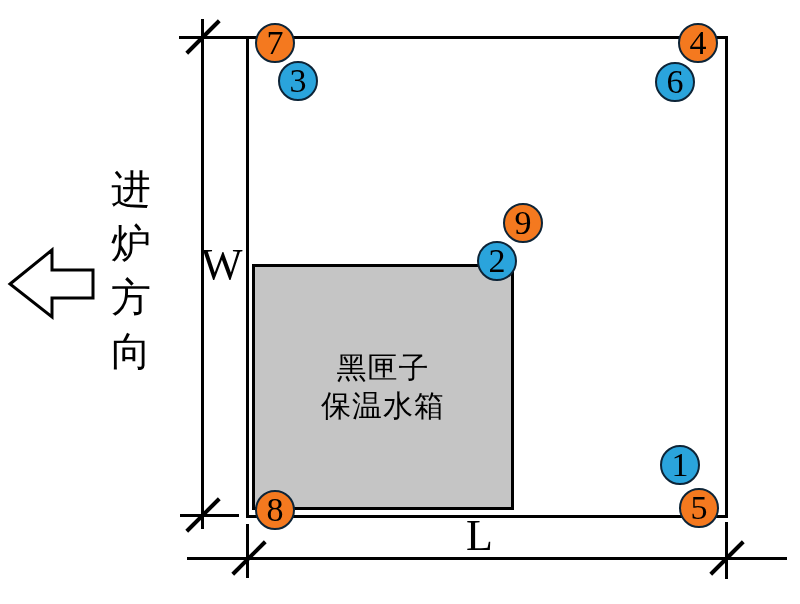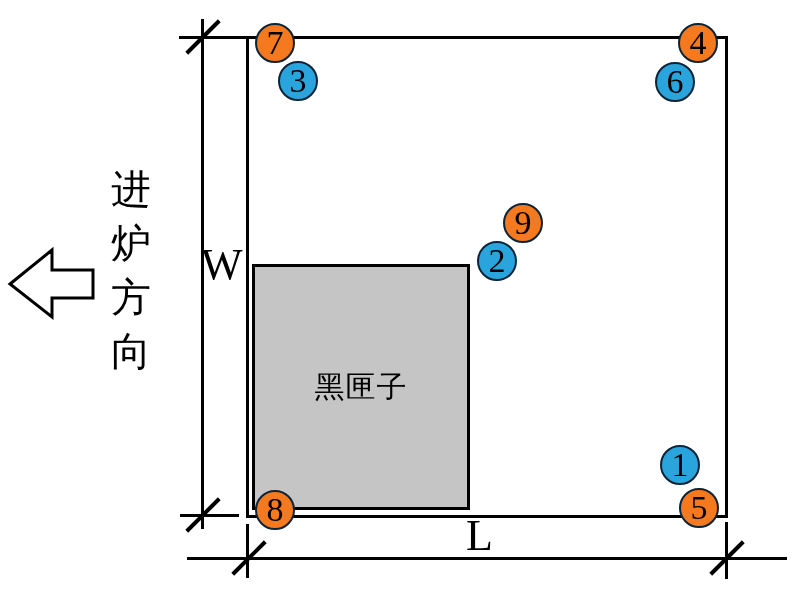--- a/index.html
+++ b/index.html
@@ -8,21 +8,21 @@
     overflow:hidden; font-family:"Liberation Serif", serif; color:#000;
   }
   .abs { position:absolute; }
   
   .main-rect {
     left:246px; top:36px; width:482px; height:482px;
     border:3px solid #000; box-sizing:border-box; background:transparent;
   }
   
   .tank {
-    left:252px; top:264px; width:218px; height:246px;
+    left:252px; top:264px; width:262px; height:246px;
     border:3px solid #000; box-sizing:border-box; background:#c5c5c5;
     display:flex; flex-direction:column; align-items:center; justify-content:center;
     gap:6px; z-index:2;
   }
   .tank-line { font-size:30px; line-height:32px; letter-spacing:1px; white-space:nowrap; }
   
   .hline, .vline { background:#000; z-index:1; }
   .w-dim-line  { left:201px; top:19px;  width:3px;  height:510px; }
   .w-ext-top   { left:179px; top:36px;  width:69px; height:3px; }
   .w-ext-bot   { left:180px; top:514px; width:59px; height:3px; }
@@ -68,20 +68,21 @@
     <span>进</span>
     <span>炉</span>
     <span>方</span>
     <span>向</span>
   </div>
 
   <div class="abs main-rect"></div>
 
   <div class="abs tank">
     <div class="tank-line">黑匣子</div>
+    <div class="tank-line">保温水箱</div>
   </div>
 
   <div class="abs vline w-dim-line"></div>
   <div class="abs hline w-ext-top"></div>
   <div class="abs hline w-ext-bot"></div>
   <div class="tick tick-w-top"></div>
   <div class="tick tick-w-bot"></div>
   <div class="abs dim-label w-label">W</div>
 
   <div class="abs hline l-dim-line"></div>

